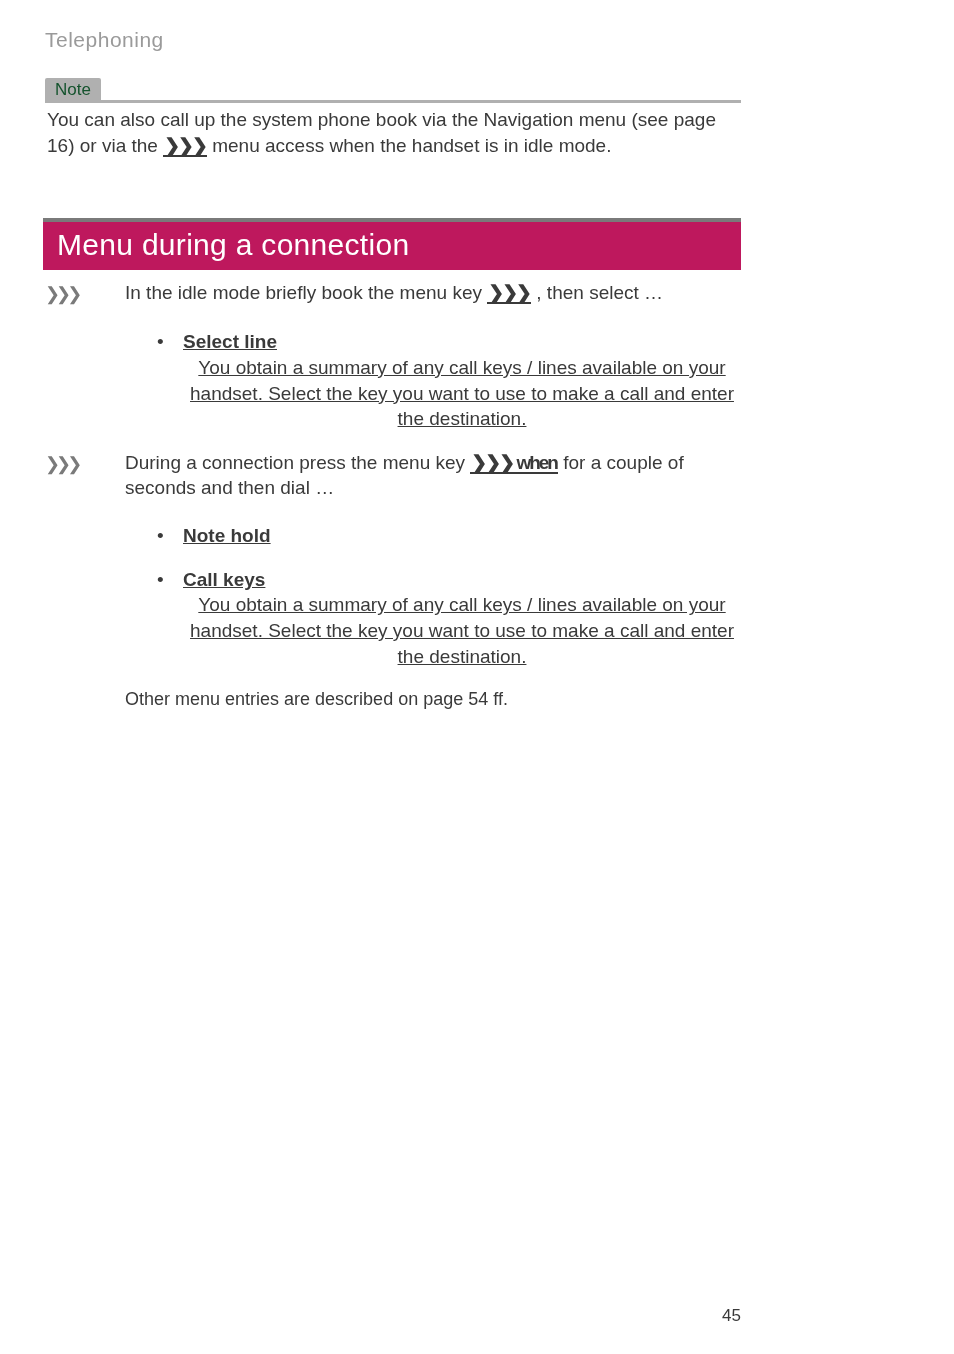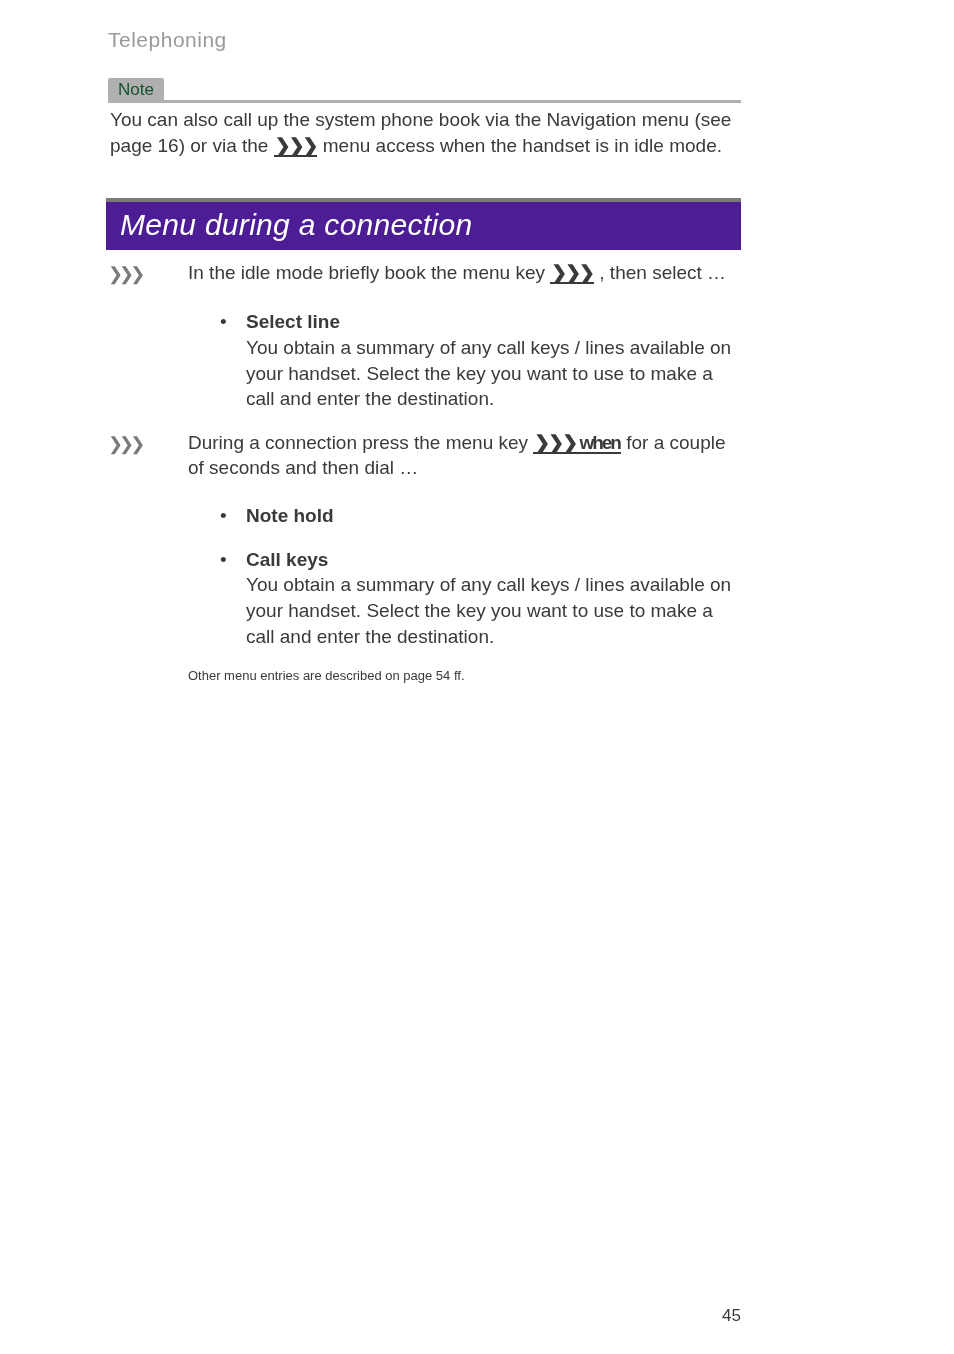--- a/index.html
+++ b/index.html
@@ -6,21 +6,21 @@
     margin: 0;
     padding: 0;
     width: 954px;
     background: #ffffff;
     font-family: "Segoe UI", "Helvetica Neue", Arial, sans-serif;
     color: #3a3a3a;
   }
   .page {
     width: 799px;
     min-height: 1354px;
-    padding: 28px 58px 20px 108px;
+    padding: 28px 58px 20px 45px;
     box-sizing: border-box;
     position: relative;
   }
   .running-head {
     font-size: 21px;
     color: #9a9a9a;
     letter-spacing: 0.5px;
     margin-bottom: 28px;
   }
   .note-label {
@@ -29,35 +29,34 @@
     font-size: 17px;
     padding: 2px 10px 3px 10px;
     border-radius: 2px 2px 0 0;
   }
   .note-body {
     border-top: 3px solid #b0b0b0;
     padding: 4px 2px 0 2px;
     font-size: 19px;
     line-height: 1.35;
     color: #3a3a3a;
-    margin-bottom: 40px;
+    margin-bottom: 60px;
   }
   .section-title-wrap {
     margin-left: -2px;
     margin-bottom: 10px;
   }
   .section-title {
     display: block;
     font-size: 30px;
     color: #ffffff;
-    background: #4c1d95;
+    background: #be185d;
     padding: 6px 14px 8px 14px;
     border-top: 4px solid #7a7a7a;
     letter-spacing: 0.3px;
-    font-style: italic;
   }
   .step-row {
     display: flex;
     align-items: flex-start;
     margin-top: 8px;
   }
   .step-icon {
     width: 56px;
     flex-shrink: 0;
     color: #7a7a7a;
@@ -68,20 +67,21 @@
   }
   .step-text {
     flex: 1;
     font-size: 19px;
     line-height: 1.35;
     padding-left: 24px;
   }
   .bullets {
     margin: 22px 0 18px 0;
     padding-left: 112px;
+    text-decoration: underline;
   }
   .bullet-item {
     position: relative;
     padding-left: 26px;
     margin-bottom: 8px;
     font-size: 19px;
     line-height: 1.35;
   }
   .bullet-item::before {
     content: "•";
@@ -89,23 +89,24 @@
     left: 0;
     top: 0;
     font-size: 19px;
     color: #3a3a3a;
   }
   .bullet-title {
     font-weight: 700;
   }
   .bullet-body {
     display: block;
+    text-align: center;
   }
   .closing {
-    font-size: 13px;
+    font-size: 18px;
     line-height: 1.35;
     padding-left: 80px;
     margin-top: 18px;
   }
   .menu-key {
     display: inline-block;
     border-bottom: 2px solid #3a3a3a;
     font-weight: 700;
     letter-spacing: -2px;
     padding: 0 1px;

